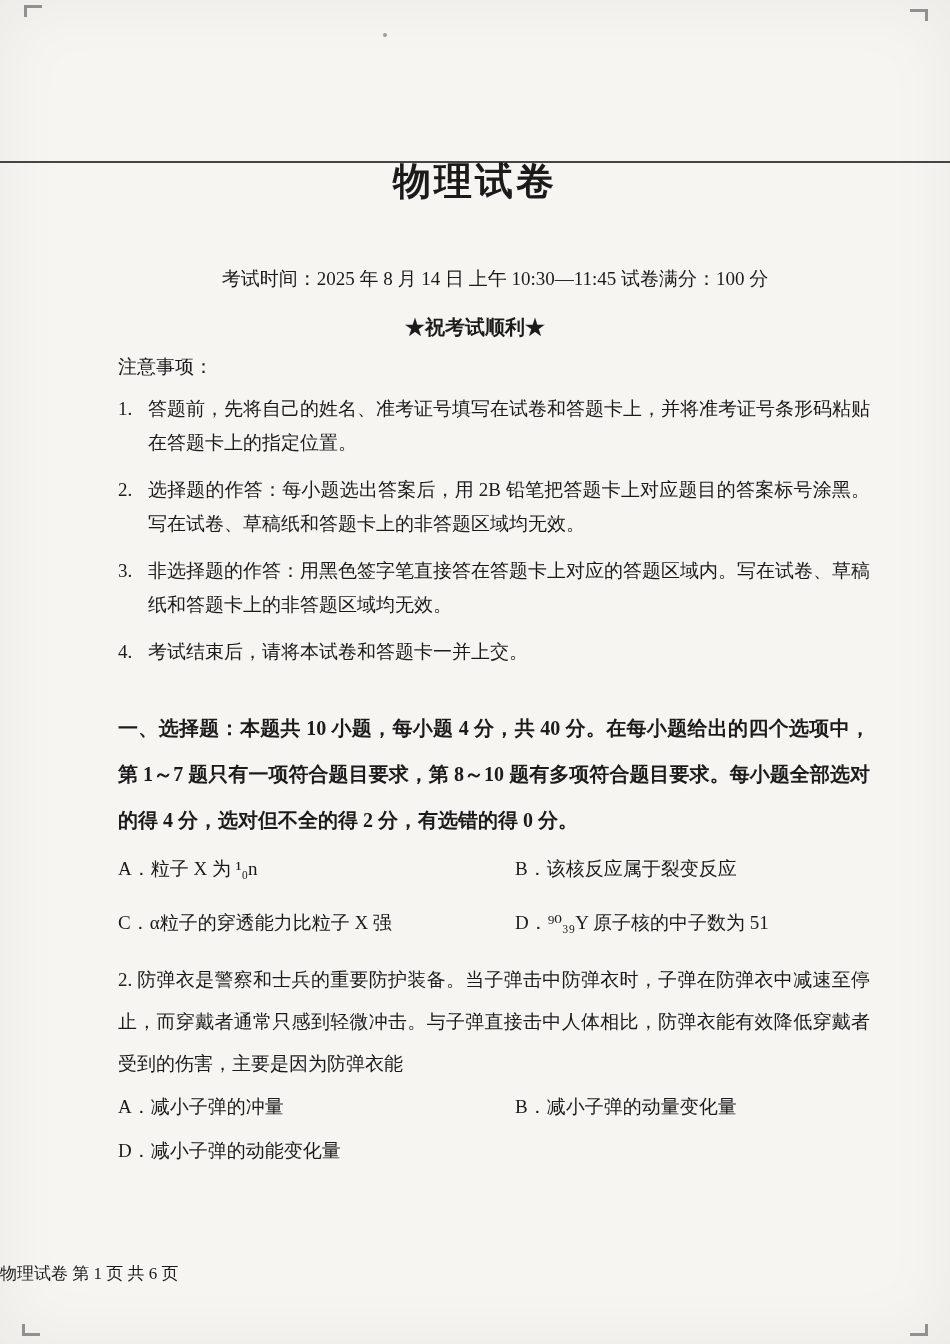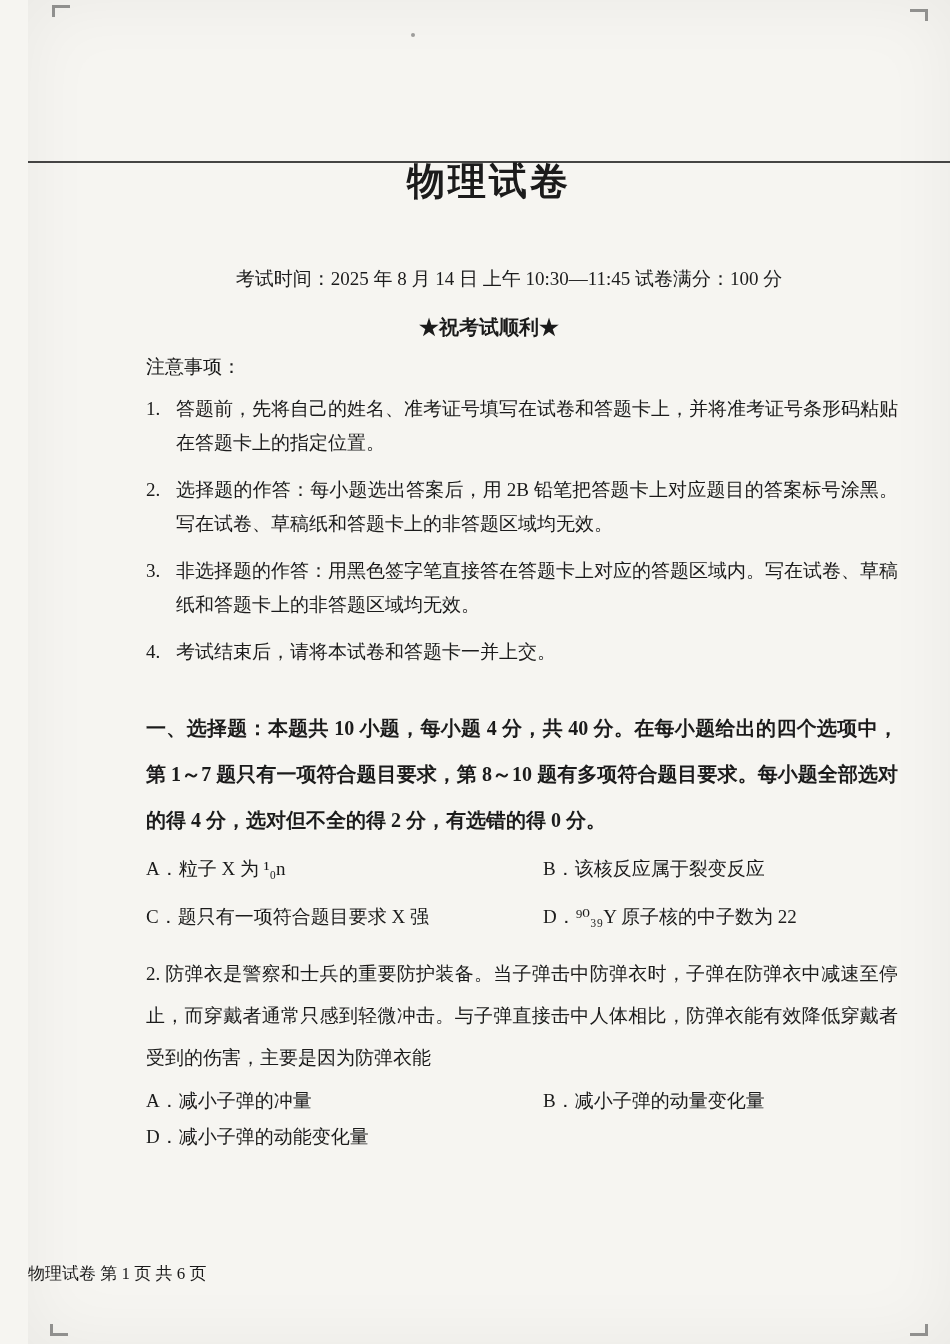--- a/index.html
+++ b/index.html
@@ -7,21 +7,20 @@
     width: 950px; height: 1344px;
     background: #f6f5f1;
     font-family: "Liberation Serif", "DejaVu Serif", serif;
     color: #1b1b1b;
     position: relative;
     overflow: hidden;
   }
   .paper {
     position: absolute; inset: 0;
     box-shadow: inset 0 0 70px rgba(0,0,0,0.05);
-    margin-left: 28px;
   }
   .scan-line {
     position: absolute; left: 0; top: 161px;
     width: 100%; height: 2px;
     background: #262626; opacity: .85;
   }
   .mark { position: absolute; opacity: .5; }
   .mark-tl { left: 24px; top: 5px; width: 15px; height: 9px; border-left: 3px solid #333; border-top: 3px solid #333; }
   .mark-tr { right: 22px; top: 9px; width: 15px; height: 9px; border-right: 3px solid #333; border-top: 3px solid #333; }
   .mark-bl { left: 22px; bottom: 8px; width: 15px; height: 9px; border-left: 3px solid #333; border-bottom: 3px solid #333; }
@@ -60,22 +59,22 @@
   }
   .question .stem {
     font-size: 19px; margin: 0; text-align: justify;
   }
   .q1 .stem { line-height: 40px; margin-top: 16px; }
   .q2 .stem { line-height: 42px; margin-top: 22px; }
   .options {
     display: grid; grid-template-columns: 397px 1fr;
     font-size: 19px; line-height: 28px;
   }
-  .q1 .options { margin-top: 12px; row-gap: 20px; }
-  .q2 .options { margin-top: 8px;  row-gap: 8px; }
+  .q1 .options { margin-top: 12px; row-gap: 26px; }
+  .q2 .options { margin-top: 8px;  row-gap: 16px; }
 
   .footer {
     position: absolute; top: 1262px; left: 0; width: 100%;
     text-align: left; font-size: 17px; margin: 0;
   }
 </style>
 </head>
 <body>
 
 <div class="paper">
@@ -107,22 +106,22 @@
     <div class="notice-item">
       <span class="num">4.</span><span>考试结束后，请将本试卷和答题卡一并上交。</span>
     </div>
 
     <p class="section-heading">一、选择题：本题共 10 小题，每小题 4 分，共 40 分。在每小题给出的四个选项中，第 1～7 题只有一项符合题目要求，第 8～10 题有多项符合题目要求。每小题全部选对的得 4 分，选对但不全的得 2 分，有选错的得 0 分。</p>
 
     <div class="question q1">
       <div class="options">
         <div class="option">A．粒子 X 为 ¹₀n</div>
         <div class="option">B．该核反应属于裂变反应</div>
-        <div class="option">C．题只有一项符合题目要求 X 强</div>
-        <div class="option">D．⁹⁰₃₉Y 原子核的中子数为 22</div>
+        <div class="option">C．α粒子的穿透能力比粒子 X 强</div>
+        <div class="option">D．⁹⁰₃₉Y 原子核的中子数为 51</div>
       </div>
     </div>
 
     <div class="question q2">
       <p class="stem">2. 防弹衣是警察和士兵的重要防护装备。当子弹击中防弹衣时，子弹在防弹衣中减速至停止，而穿戴者通常只感到轻微冲击。与子弹直接击中人体相比，防弹衣能有效降低穿戴者受到的伤害，主要是因为防弹衣能</p>
       <div class="options">
         <div class="option">A．减小子弹的冲量</div>
         <div class="option">B．减小子弹的动量变化量</div>
         <div class="option">D．减小子弹的动能变化量</div>
       </div>

